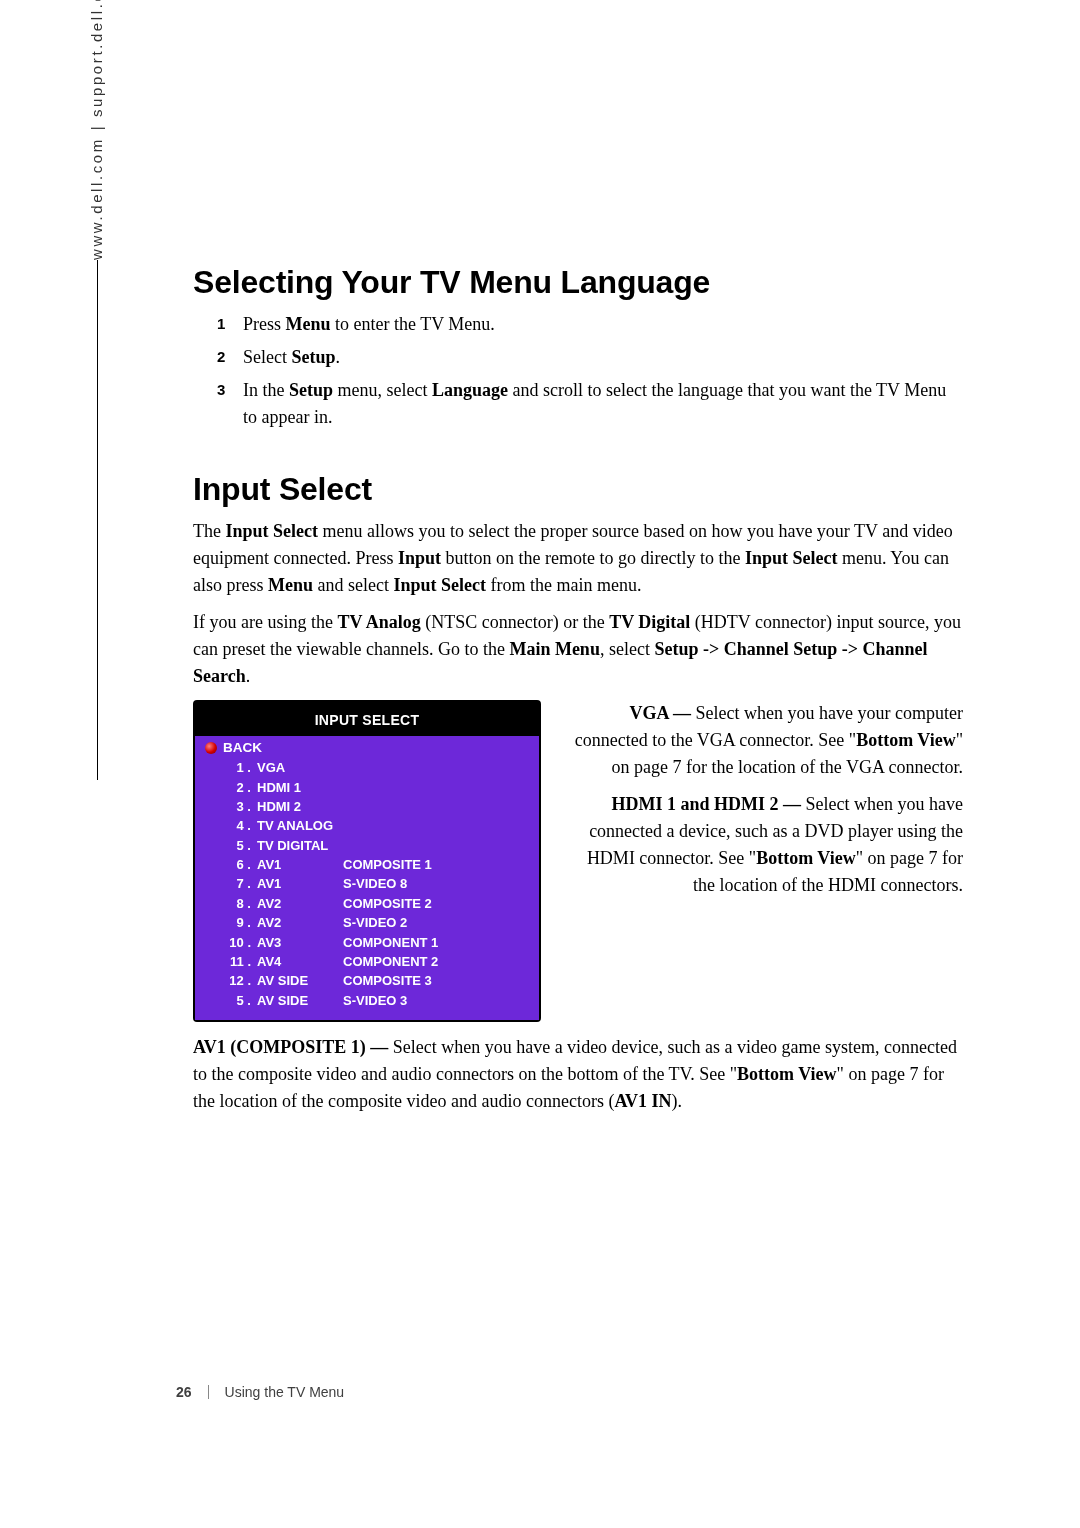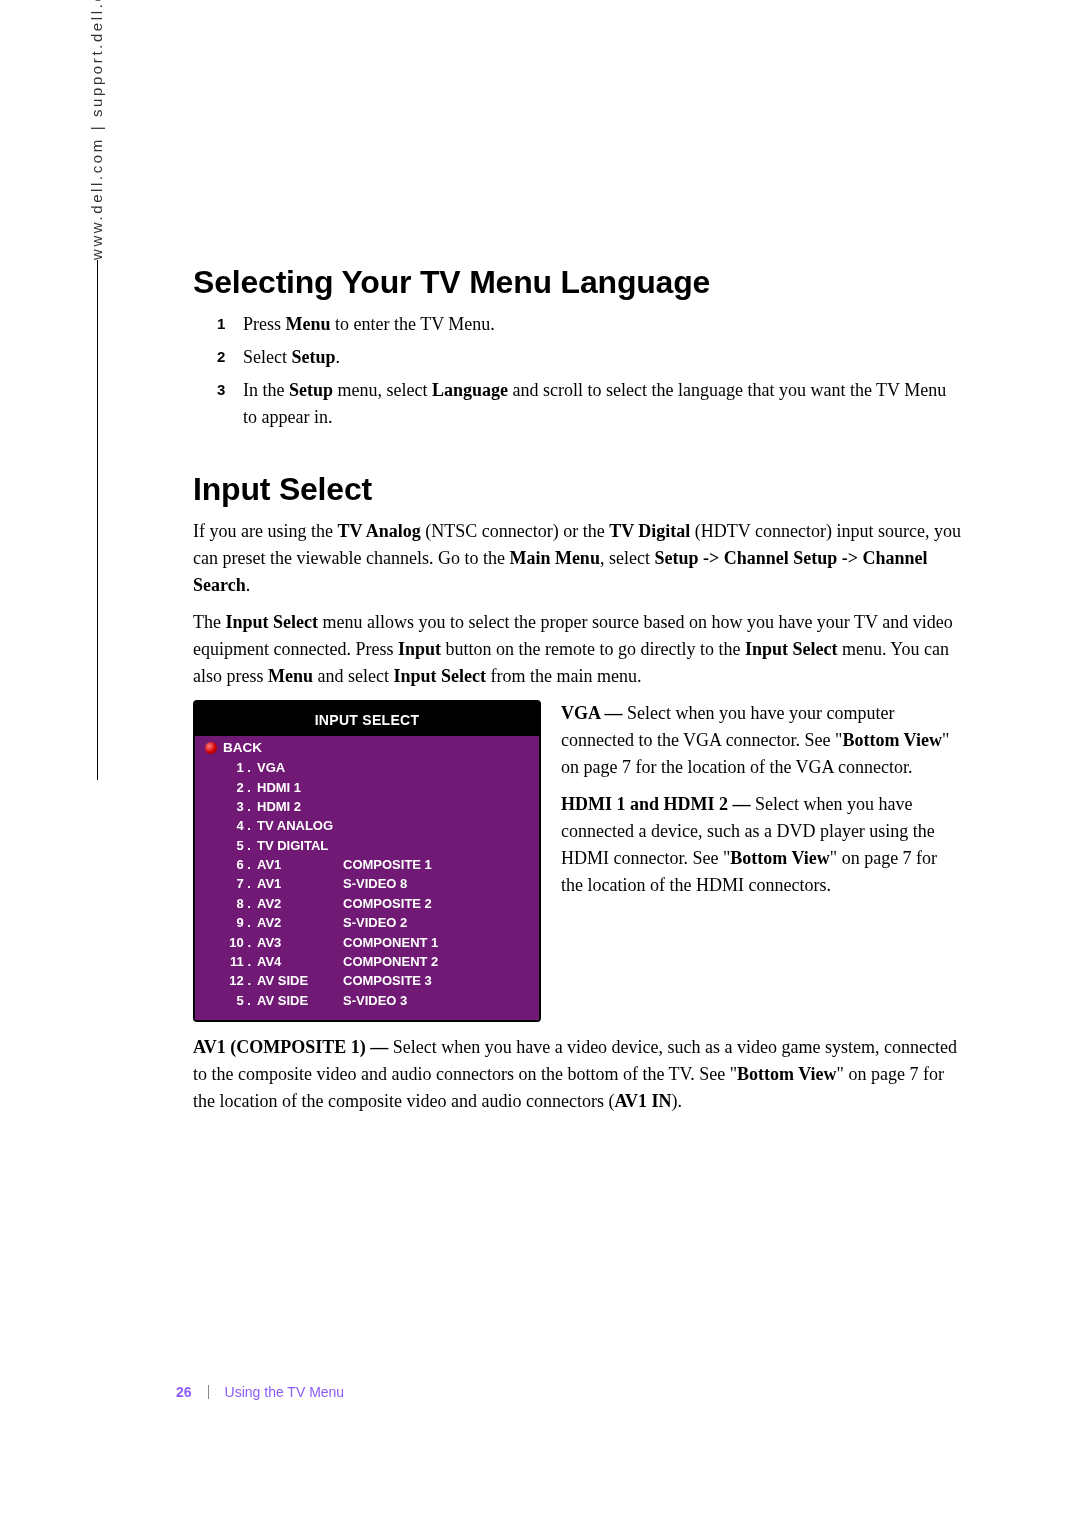--- a/index.html
+++ b/index.html
@@ -100,21 +100,21 @@
   font-weight: 700;
   box-sizing: border-box;
 }
 .menubox .title {
   text-align: center;
   font-size: 14px;
   padding: 10px 8px 8px 8px;
   letter-spacing: 0.3px;
 }
 .menubox .body {
-  background: #701a75;
+  background: #6d28d9;
   padding: 2px 10px 10px 10px;
 }
 .menubox .backrow {
   display: flex;
   align-items: center;
   font-size: 13.5px;
   padding: 2px 0 3px 0;
 }
 .menubox .dot {
   width: 12px; height: 12px;
@@ -174,38 +174,39 @@
   position: absolute;
   left: 5px; top: 3px;
   width: 5px; height: 5px;
   background: #fff;
   border-radius: 50%;
 }
 .rightcol {
   flex: 1;
   font-size: 18px;
   line-height: 1.5;
+  text-align: right;
 }
 .rightcol p { margin: 0 0 10px 0; }
 .post {
   font-size: 18px;
   line-height: 1.5;
   margin-top: 12px;
 }
 .footer-area {
   position: absolute;
   left: 176px;
   bottom: 128px;
   width: 770px;
   font-family: Arial, Helvetica, sans-serif;
   font-size: 14px;
   display: flex;
   align-items: center;
   gap: 16px;
-  color: #8b5cf6;
+  color: #404040;
 }
 .footer-area .pgnum { font-weight: 700; }
 .footer-area .divider {
   width: 1px; height: 14px; background: #888;
 }
 </style>
 </head>
 <body>
 
 <div class="page">
@@ -225,22 +226,22 @@
         <div class="txt">Select <b>Setup</b>.</div>
       </div>
       <div class="step">
         <div class="num">3</div>
         <div class="txt">In the <b>Setup</b> menu, select <b>Language</b> and scroll to select the language that you want the TV Menu to appear in.</div>
       </div>
     </div>
 
     <h1 class="section second">Input Select</h1>
 
+    <p class="body-p">The <b>Input Select</b> menu allows you to select the proper source based on how you have your TV and video equipment connected. Press <b>Input</b> button on the remote to go directly to the <b>Input Select</b> menu. You can also press <b>Menu</b> and select <b>Input Select</b> from the main menu.</p>
     <p class="body-p">If you are using the <b>TV Analog</b> (NTSC connector) or the <b>TV Digital</b> (HDTV connector) input source, you can preset the viewable channels. Go to the <b>Main Menu</b>, select <b>Setup -&gt; Channel Setup -&gt; Channel Search</b>.</p>
-    <p class="body-p">The <b>Input Select</b> menu allows you to select the proper source based on how you have your TV and video equipment connected. Press <b>Input</b> button on the remote to go directly to the <b>Input Select</b> menu. You can also press <b>Menu</b> and select <b>Input Select</b> from the main menu.</p>
 
     <div class="two-col">
       <div class="menubox">
         <div class="title">INPUT SELECT</div>
         <div class="body">
           <div class="backrow">
             <span class="dot"></span>
             <span>BACK</span>
           </div>
           <table>

